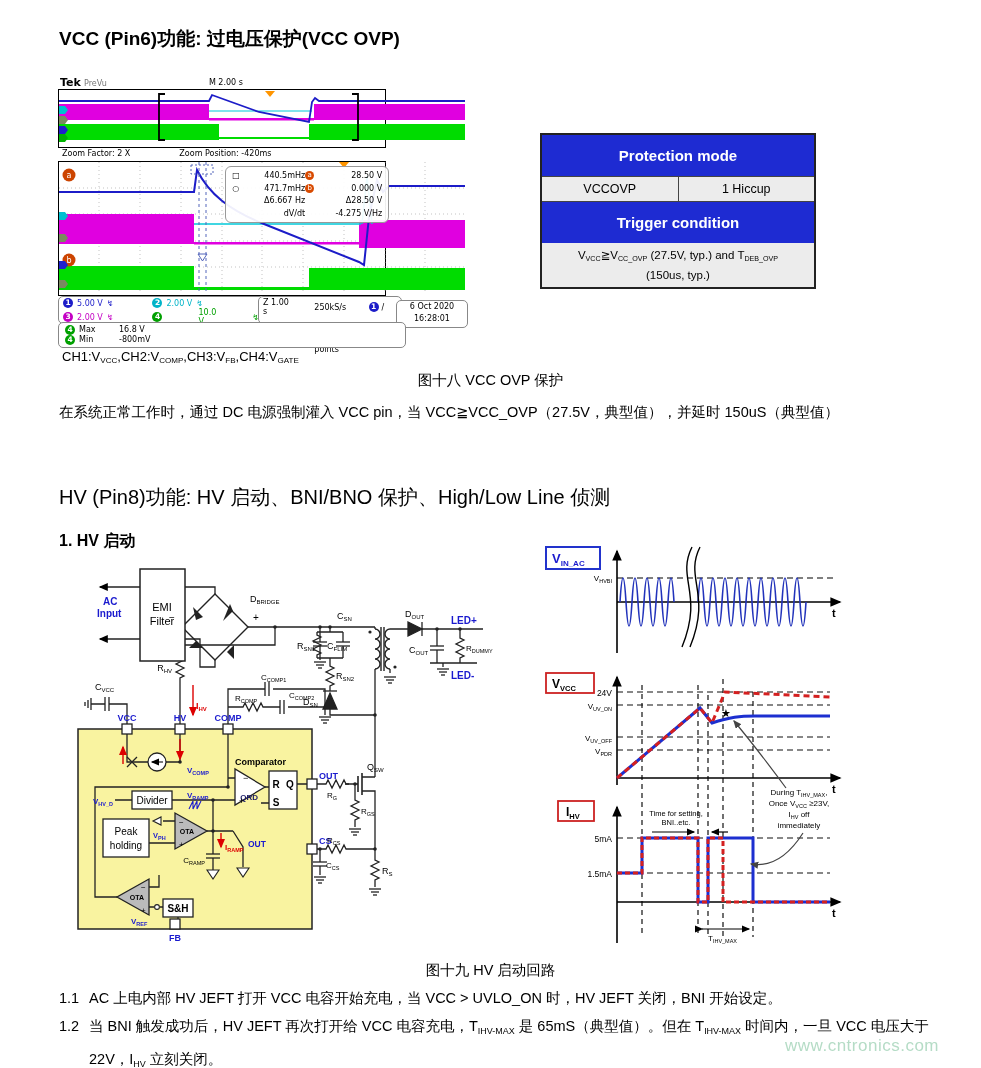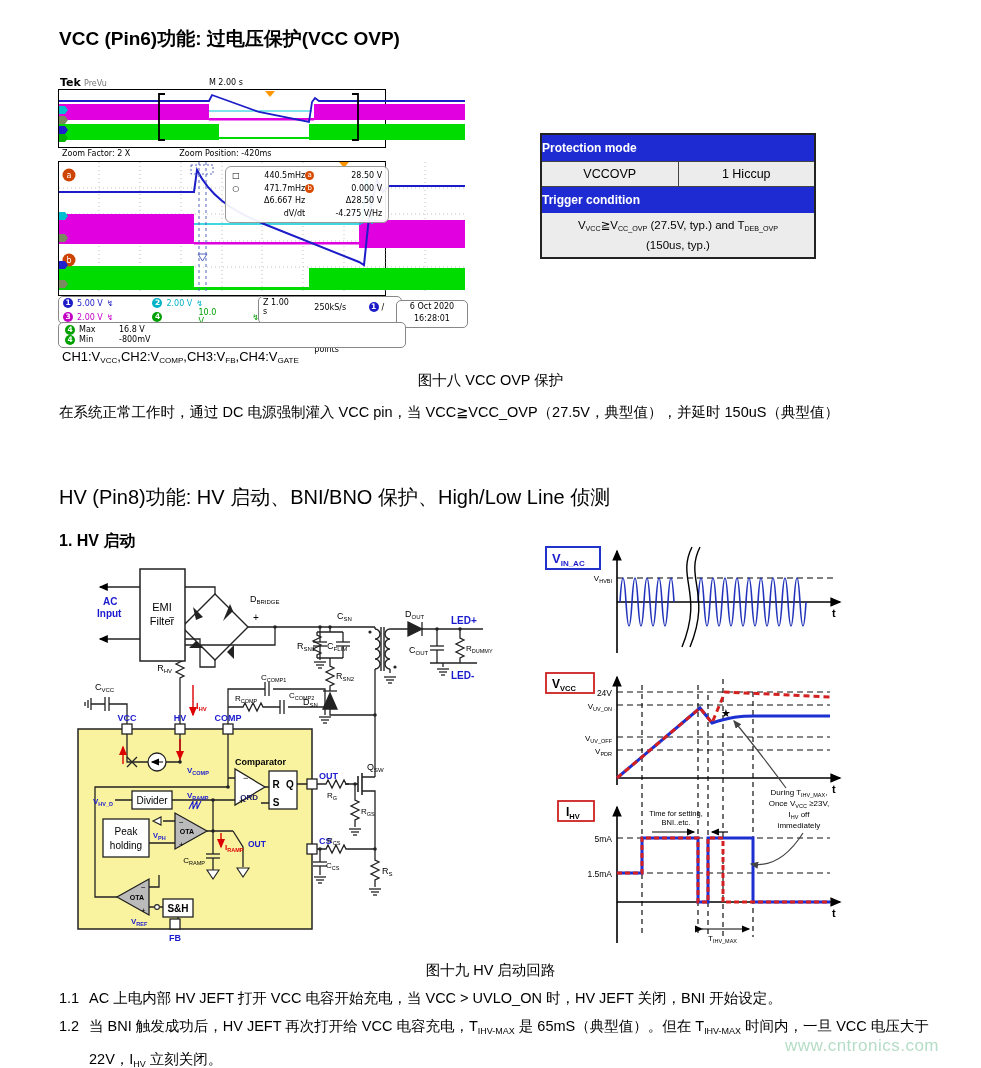--- a/index.html
+++ b/index.html
@@ -43,21 +43,21 @@
 .cbadge{width:10px;height:10px;border-radius:50%;color:#fff;font-size:7.5px;font-weight:bold;
  line-height:10px;text-align:center;display:inline-block;flex:0 0 10px;}
 .c1{background:#1c1cc8;}.c2{background:#00b4c8;}.c3{background:#c400c4;}.c4{background:#00a000;}
 .t-c1{color:#1c1cc8;}.t-c2{color:#00b4c8;}.t-c3{color:#c400c4;}.t-c4{color:#00a000;margin-left:32px;}
 .midbox{left:200px;top:0;width:134px;height:24px;display:grid;grid-template-columns:1.1fr 1.2fr 1fr;padding:1px 4px;gap:20px;}
 .midbox div{display:flex;align-items:center;gap:3px;}
 .datebox{left:338px;top:4px;width:70px;height:26px;text-align:center;line-height:12px;}
 .mmbox{left:0;top:26px;width:334px;height:22px;display:grid;grid-template-columns:14px 40px 1fr;padding:1px 6px;align-content:space-evenly;}
 
 .ptable{left:540px;top:133px;width:276px;position:absolute;border:2px solid #222;border-collapse:collapse;}
-.ptable .hd{background:#1e2bd2;color:#fff;font-weight:bold;font-size:12px;padding:6px 0;}
+.ptable .hd{background:#1e2bd2;color:#fff;font-weight:bold;font-size:15px;text-align:center;padding:12px 0;}
 .ptable .cl{background:#ececec;font-size:12.5px;text-align:center;padding:5px 0;border:1px solid #444;}
 .ptable .cond{background:#ececec;font-size:11.5px;text-align:center;padding:4px 19px;line-height:16px;}
 </style>
 </head>
 <body>
 
 <h1 class="t1">VCC (Pin6)功能: 过电压保护(VCC OVP)</h1>
 
 <div class="scope">
   <div class="hdr">

